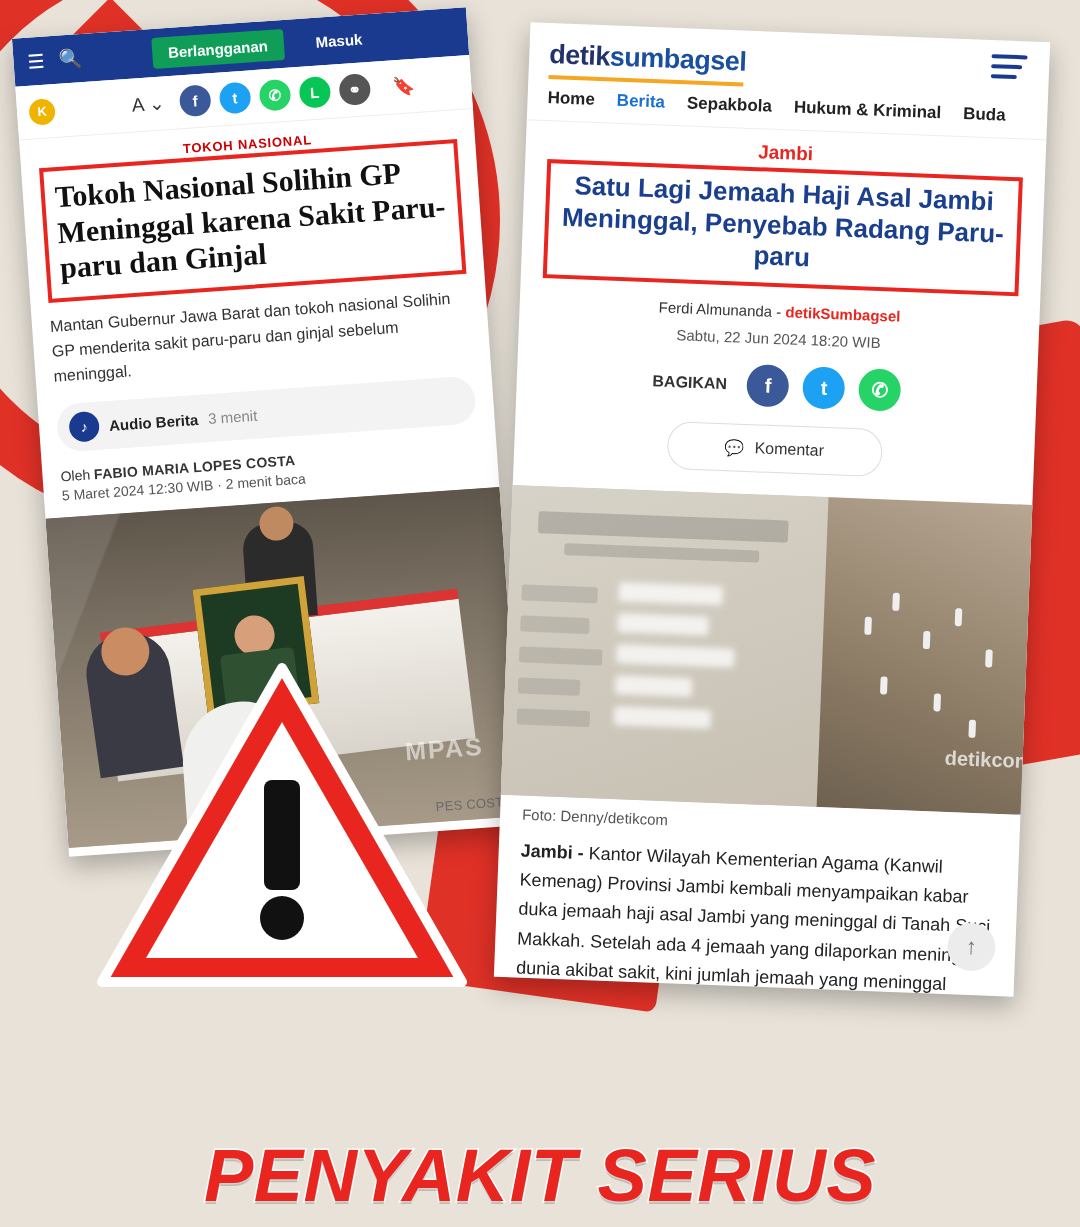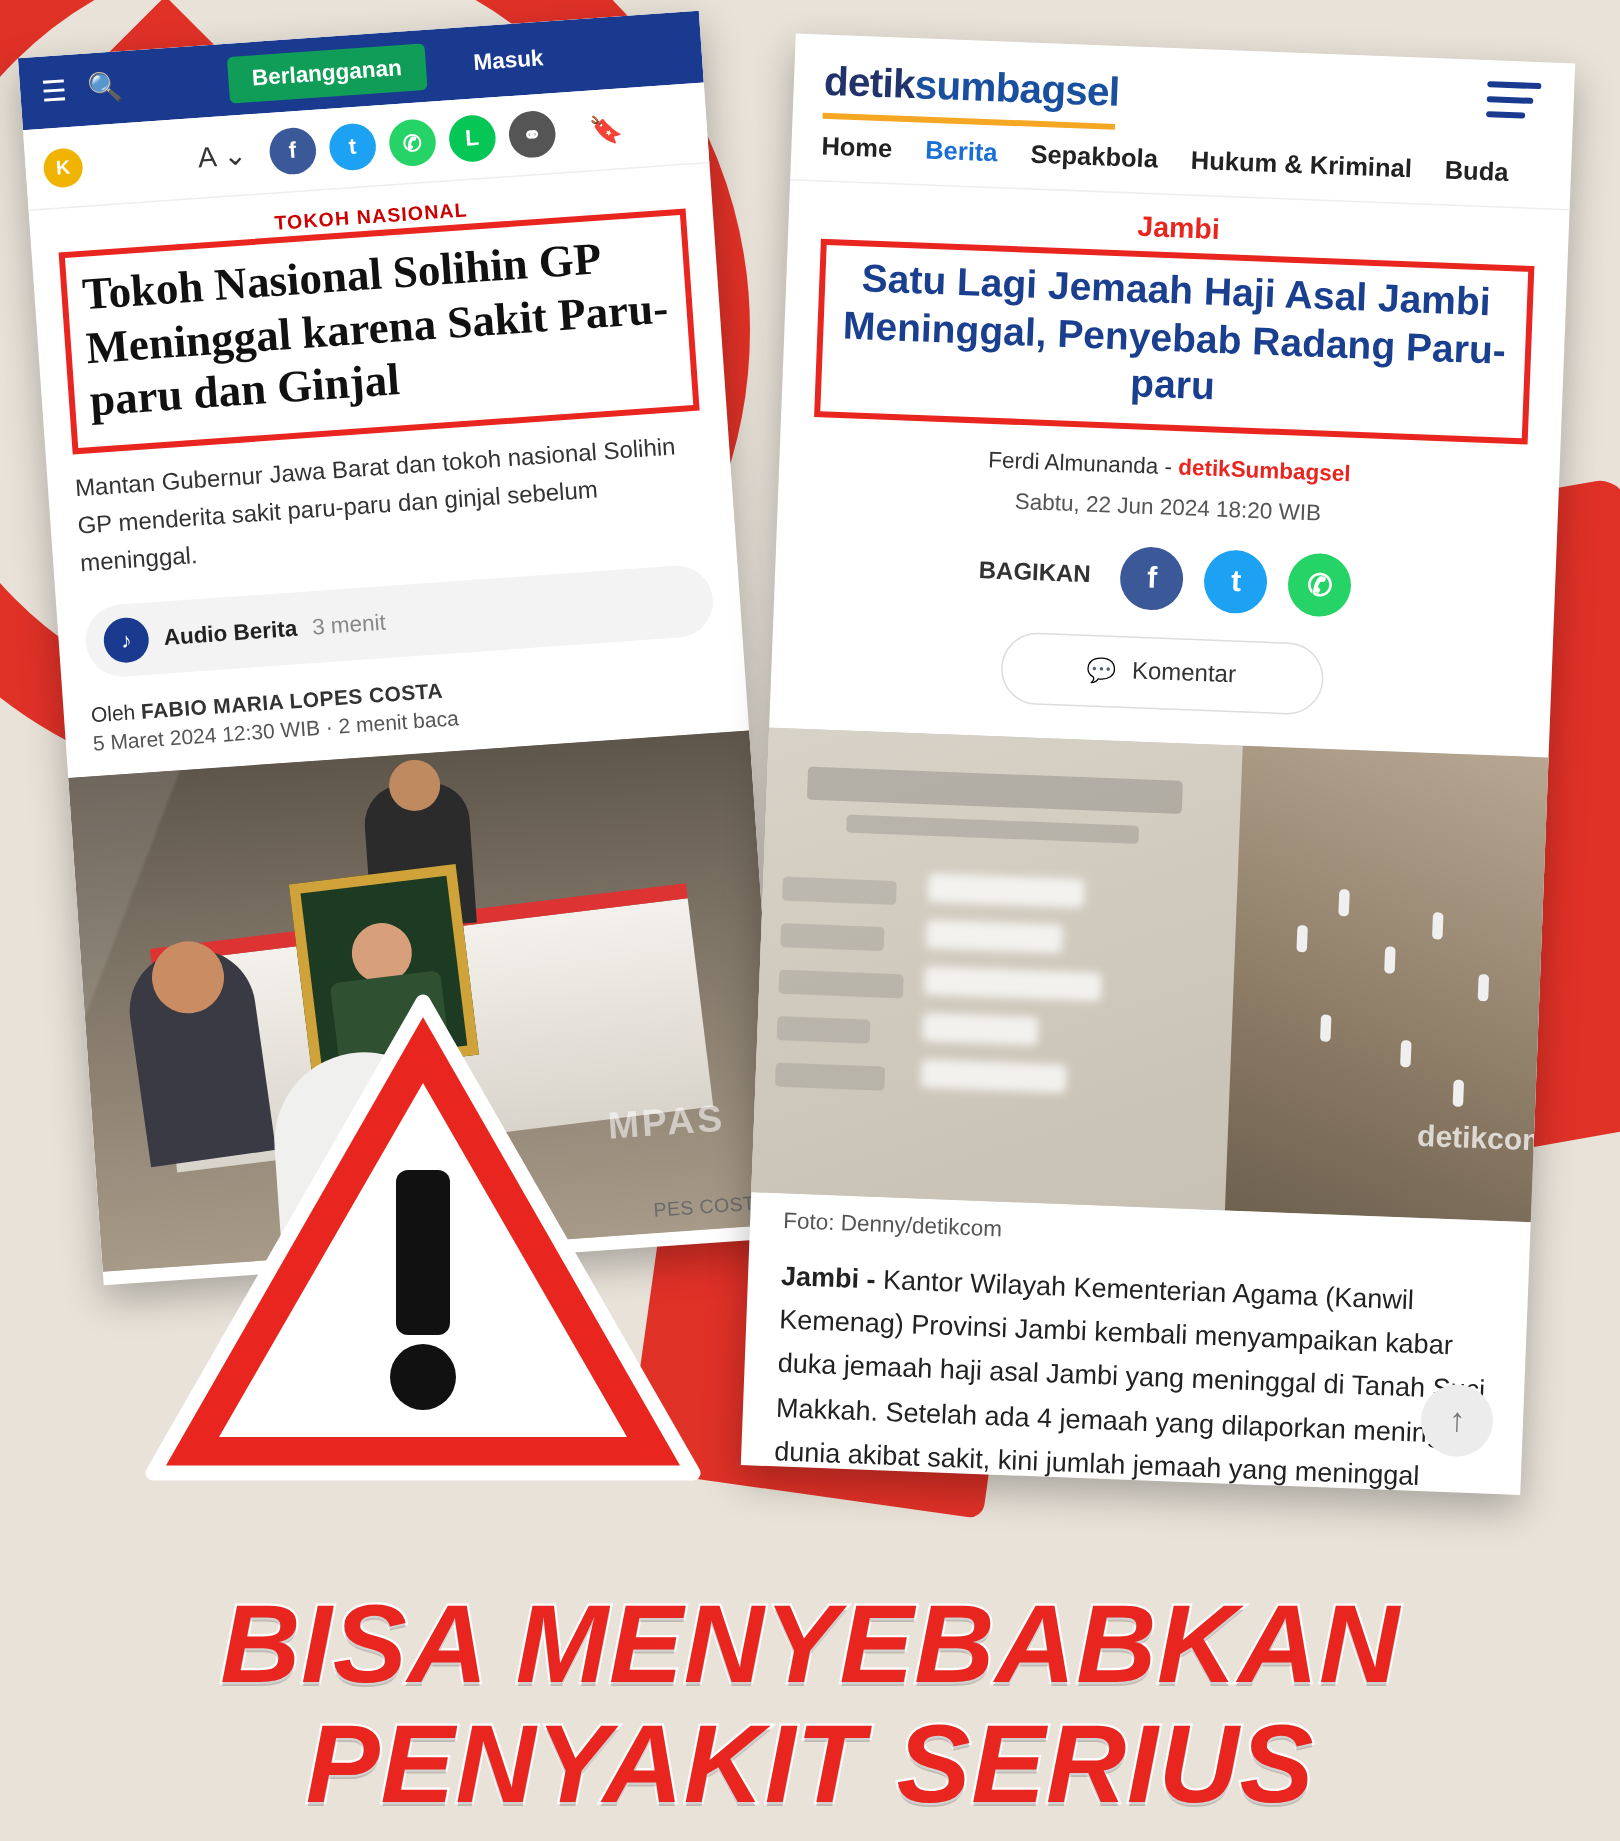--- a/index.html
+++ b/index.html
@@ -454,15 +454,14 @@
 <div class="warn">
   <svg viewBox="0 0 372 330">
     <polygon points="186,8 366,322 6,322" fill="#e8261f" stroke="#ffffff" stroke-width="10" stroke-linejoin="round"></polygon>
     <polygon points="186,62 322,298 50,298" fill="#ffffff"></polygon>
     <rect x="168" y="120" width="36" height="110" rx="8" fill="#111111"></rect>
     <circle cx="186" cy="258" r="22" fill="#111111"></circle>
   </svg>
 </div>
 
 <div class="caption">
-  <div class="l1">BISA MENYEBABKAN</div>
   <div class="l2">PENYAKIT SERIUS</div>
 </div>
 
 </body></html>

